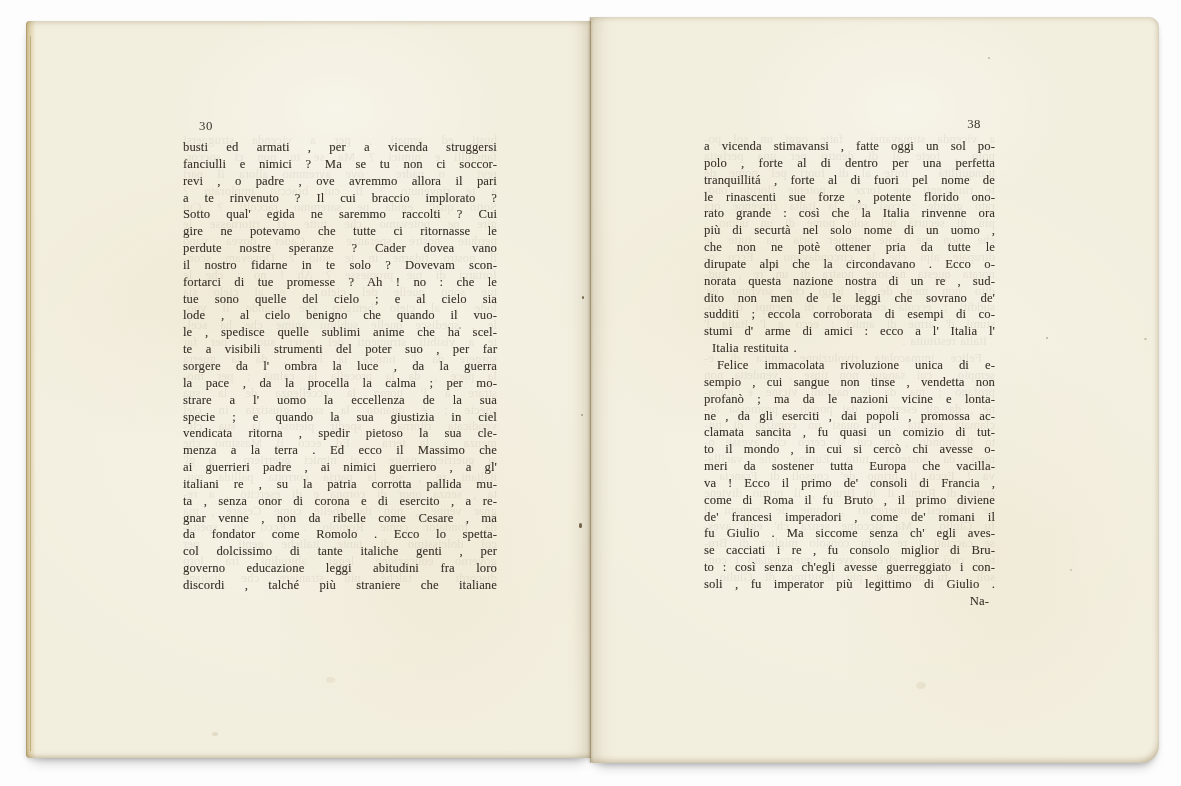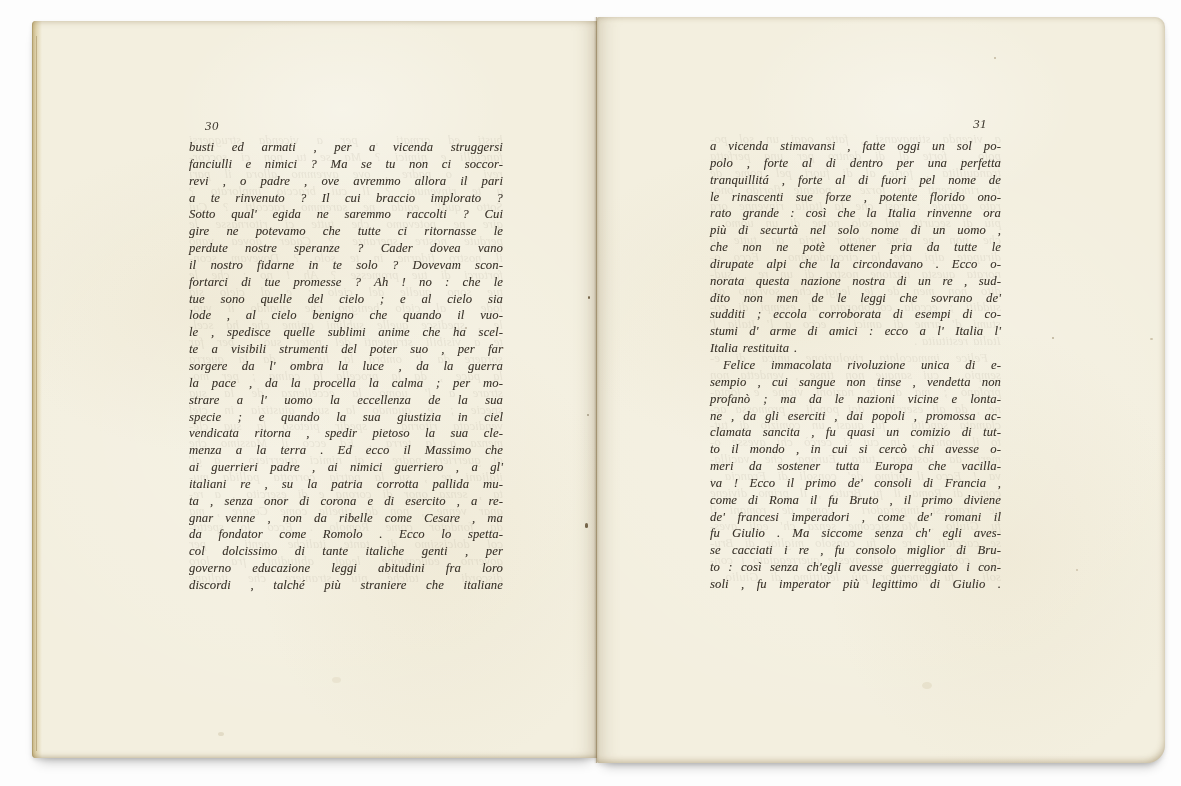--- a/index.html
+++ b/index.html
@@ -3,21 +3,21 @@
 <meta charset="utf-8">
 <style>
   html,body{margin:0;padding:0;}
   body{
     width:1181px;height:786px;overflow:hidden;position:relative;
     background:var(--background,#fdfdfd);
     font-family:"Liberation Serif","DejaVu Serif",serif;
   }
   .scene{position:absolute;inset:0;}
   .book{
-    position:absolute;left:32px;top:17px;width:1051px;height:746px;font-style:italic;
+    position:absolute;left:26px;top:17px;width:1051px;height:746px;
   }
   .page{
     position:absolute;
     background-color:var(--paper,#f3efdf);
     background-image:
       radial-gradient(ellipse 320px 220px at 32% 38%, rgba(213,195,148,.13), transparent 70%),
       radial-gradient(ellipse 260px 320px at 72% 72%, rgba(208,188,138,.11), transparent 70%),
       radial-gradient(ellipse 240px 160px at 55% 12%, rgba(255,255,255,.30), transparent 70%),
       radial-gradient(ellipse 500px 420px at 50% 55%, rgba(255,255,255,.18), transparent 75%);
     box-shadow:0 9px 12px -7px rgba(0,0,0,.30), 0 2px 4px rgba(0,0,0,.10);
@@ -70,21 +70,21 @@
   .pagenum-right{right:178px;top:100px;}
   .textblock{
     position:absolute;color:var(--ink,#39332a);
     font-size:12.6px;line-height:16.85px;letter-spacing:.12px;word-spacing:1.6px;
     text-shadow:.2px .2px 0 rgba(58,51,42,.30);
   }
   .textblock-left{left:157px;top:118px;width:314px;}
   .textblock-right{left:113px;top:121px;width:291px;}
   .lines{position:relative;z-index:2;}
   .line{text-align:justify;text-align-last:justify;}
-  .line.noj{text-align-last:left;}
+  .line.noj{text-align-last:left;margin-left:8px;}
   .line.ind{padding-left:13px;}
   .ghost{
     position:absolute;left:0;top:-7px;width:100%;z-index:1;
     transform:scaleX(-1);opacity:.075;color:#574b38;
     filter:blur(.5px);pointer-events:none;
   }
   .catchword{text-align:right;line-height:16.85px;}
   .catchword-left{padding-right:35px;}
   .catchword-right{padding-right:6px;}
   .speck{position:absolute;border-radius:50%;pointer-events:none;}
@@ -155,21 +155,21 @@
             <div class="line">da fondator come Romolo . Ecco lo spetta-</div>
             <div class="line">col dolcissimo di tante italiche genti , per</div>
             <div class="line">governo educazione leggi abitudini fra loro</div>
             <div class="line">discordi , talché più straniere che italiane</div>
           </div>
       </div>
       <div class="inner-shadows"></div>
     </div>
 
     <div class="page page-right">
-      <div class="pagenum pagenum-right">31</div>
+      <div class="pagenum pagenum-right">38</div>
       <div class="textblock textblock-right">
         <div class="ghost" aria-hidden="true">
             <div class="line">a vicenda stimavansi , fatte oggi un sol po-</div>
             <div class="line">polo , forte al di dentro per una perfetta</div>
             <div class="line">tranquillitá , forte al di fuori pel nome de</div>
             <div class="line">le rinascenti sue forze , potente florido ono-</div>
             <div class="line">rato grande : così che la Italia rinvenne ora</div>
             <div class="line">più di securtà nel solo nome di un uomo ,</div>
             <div class="line">che non ne potè ottener pria da tutte le</div>
             <div class="line">dirupate alpi che la circondavano . Ecco o-</div>
@@ -215,20 +215,21 @@
             <div class="line">to il mondo , in cui si cercò chi avesse o-</div>
             <div class="line">meri da sostener tutta Europa che vacilla-</div>
             <div class="line">va ! Ecco il primo de' consoli di Francia ,</div>
             <div class="line">come di Roma il fu Bruto , il primo diviene</div>
             <div class="line">de' francesi imperadori , come de' romani il</div>
             <div class="line">fu Giulio . Ma siccome senza ch' egli aves-</div>
             <div class="line">se cacciati i re , fu consolo miglior di Bru-</div>
             <div class="line">to : così senza ch'egli avesse guerreggiato i con-</div>
             <div class="line">soli , fu imperator più legittimo di Giulio .</div>
           </div>
+        <div class="catchword catchword-right">Na-</div>
       </div>
       <div class="inner-shadows"></div>
     </div>
 
     <div class="gutter"></div>
 
     <div>
       <div class="speck" style="left:556px;top:279px;width:2px;height:3px;background:#6f6046;"></div>
       <div class="speck" style="left:553px;top:506px;width:3px;height:5px;background:#75654a;border-radius:2px;"></div>
       <div class="speck" style="left:555px;top:397px;width:2px;height:2px;background:rgba(111,96,70,.55);"></div>

